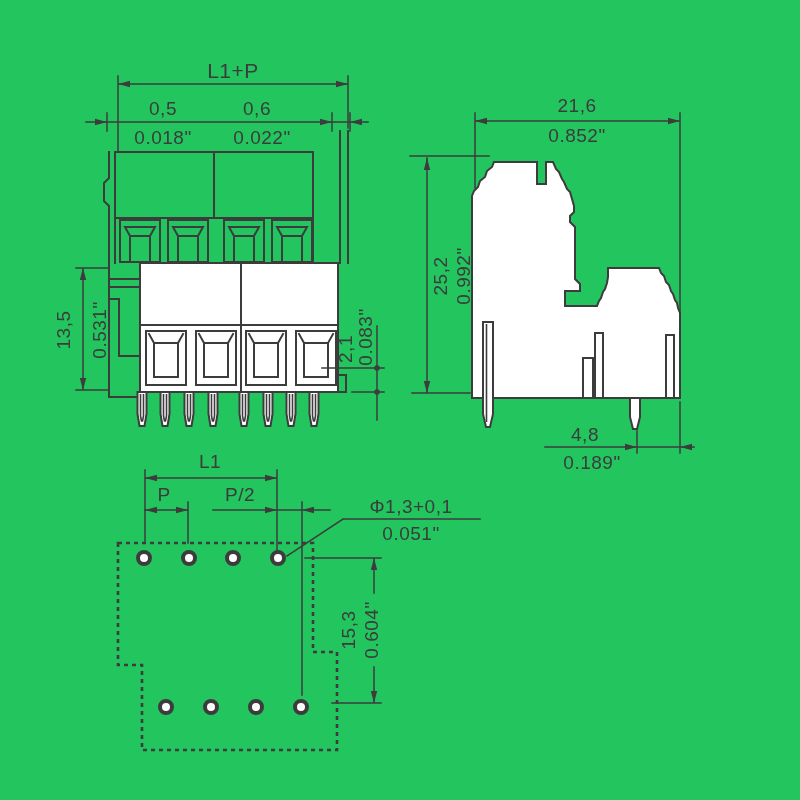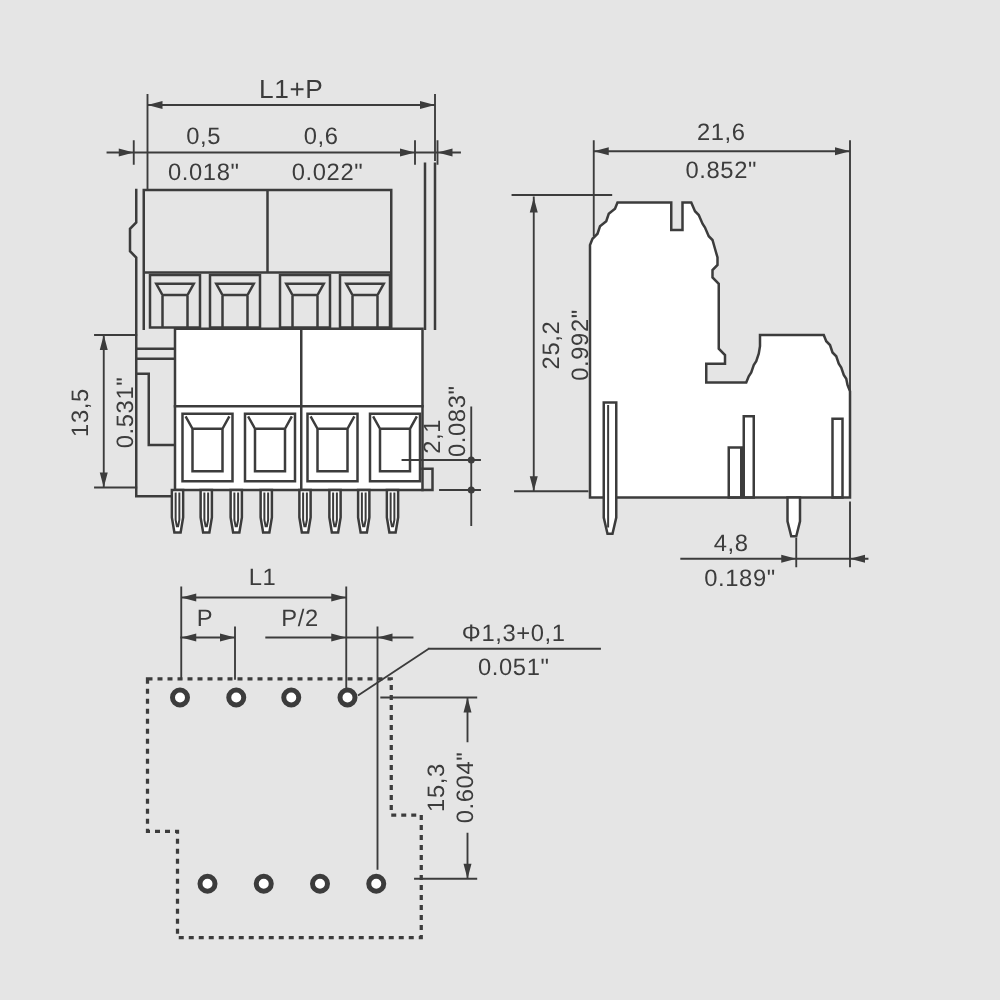--- a/index.html
+++ b/index.html
@@ -1,16 +1,16 @@
 <!DOCTYPE html>
 <html><head>
 <meta charset="utf-8">
 <style>
   html,body{margin:0;padding:0;background:#ffffff;}
-  .canvas{position:relative;width:800px;height:800px;background:#e5e5e5;overflow:hidden;}
+  .canvas{position:relative;width:800px;height:800px;background:#22c55e;overflow:hidden;}
   svg{display:block;}
   svg text{font-family:"Liberation Sans",sans-serif;fill:#3c3c3c;font-size:19px;letter-spacing:0.5px;}
   svg text.big{font-size:21px;}
   .ln{stroke:#3c3c3c;stroke-width:2;fill:none;stroke-linejoin:miter;stroke-linecap:square;}
   .lnw{stroke:#3c3c3c;stroke-width:2;fill:#ffffff;stroke-linejoin:miter;}
   .thin{stroke:#3c3c3c;stroke-width:1.6;fill:none;}
   .dim{stroke:#3c3c3c;stroke-width:1.5;fill:none;stroke-linecap:square;}
   .arr{fill:#3c3c3c;stroke:none;}
   .dash{stroke:#3c3c3c;stroke-width:2.6;fill:none;stroke-dasharray:4 4;}
   .hole{fill:#ffffff;stroke:#3c3c3c;stroke-width:4;}

